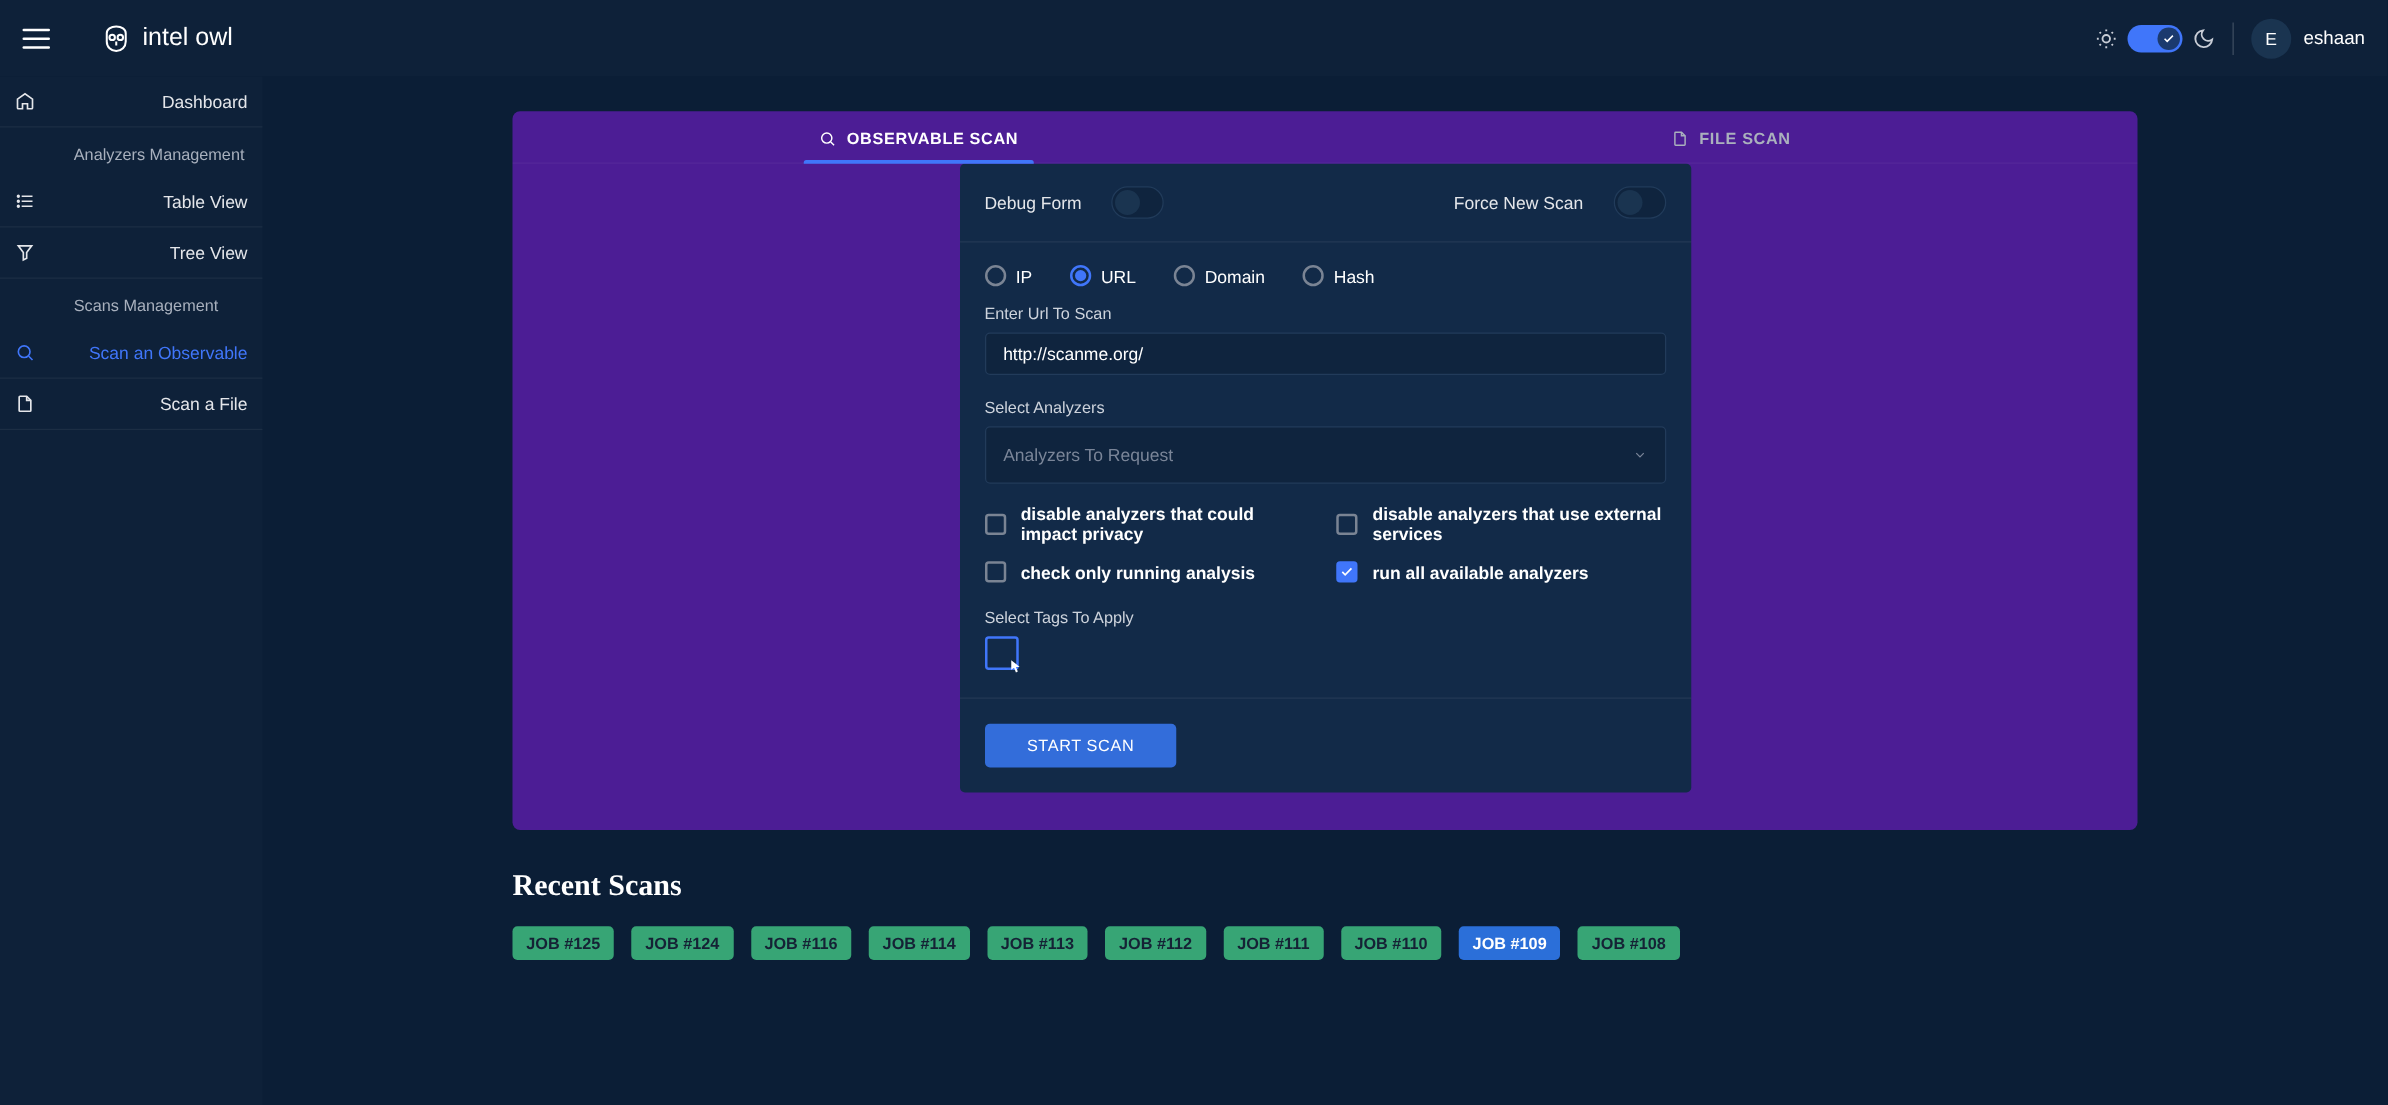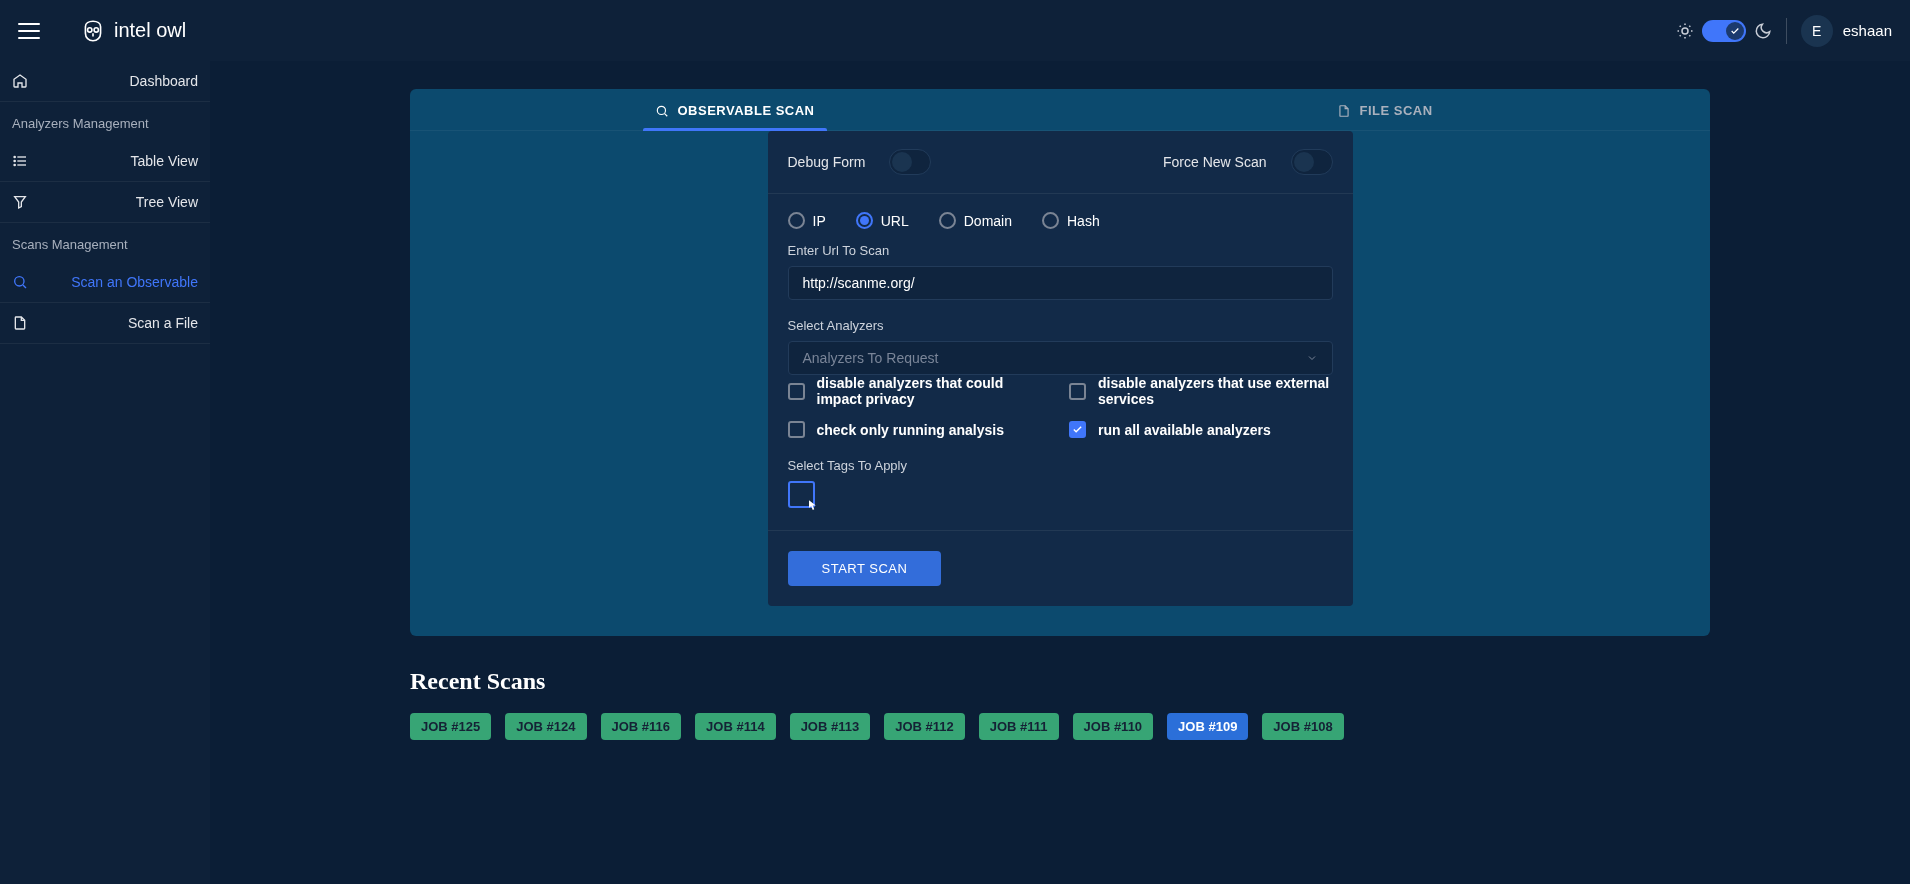--- a/index.html
+++ b/index.html
@@ -18,29 +18,29 @@
     .toggle-switch .knob { position: absolute; right: 2px; top: 2px; width: 18px; height: 18px; background: #1b3a6e; border-radius: 50%; display: flex; align-items: center; justify-content: center; }
     .toggle-switch .knob svg { width: 10px; height: 10px; }
     .divider { width: 1px; height: 26px; background: rgba(255,255,255,0.2); }
     .user-group { display: flex; align-items: center; gap: 10px; }
     .user-avatar { width: 32px; height: 32px; border-radius: 50%; background: #1a3450; display: flex; align-items: center; justify-content: center; font-size: 14px; text-transform: uppercase; }
     .username { font-size: 15px; }
     
     
     .layout { display: flex; height: calc(884px - 61px); }
     .sidebar { width: 210px; background: #0e2139; flex-shrink: 0; }
-    .sidebar-section-label { padding: 14px 12px 10px; font-size: 13px; color: #a8b0bd; }
+    .sidebar-section-label { padding: 14px 12px 10px; font-size: 13px; color: #a8b0bd; margin-left: 47px; }
     .sidebar-item { display: flex; align-items: center; gap: 14px; padding: 12px 12px; border-bottom: 1px solid rgba(255,255,255,0.06); cursor: pointer; font-size: 14px; color: #e4e6ea; justify-content: space-between; }
     .sidebar-item.active { color: #4076fa; }
     .sidebar-item .icn { width: 16px; height: 16px; display: inline-flex; align-items: center; justify-content: center; }
     .sidebar-item.active svg path, .sidebar-item.active svg circle, .sidebar-item.active svg polyline { stroke: #4076fa; }
     
     
     .main { flex: 1; overflow: auto; padding: 28px; }
-    .scan-container { background: #0c4a6e; border-radius: 6px; padding: 0; width: 100%; max-width: 1300px; margin: 0 auto; }
+    .scan-container { background: #4c1d95; border-radius: 6px; padding: 0; width: 100%; max-width: 1300px; margin: 0 auto; }
     .tabs { display: flex; border-bottom: 1px solid rgba(255,255,255,0.05); }
     .tab { flex: 1; text-align: center; padding: 14px 0 12px; font-size: 13px; font-weight: 700; letter-spacing: 0.5px; cursor: pointer; display: flex; align-items: center; justify-content: center; gap: 8px; color: #aab1bd; }
     .tab.active { color: #fff; position: relative; }
     .tab.active::after { content: ""; position: absolute; left: 50%; transform: translateX(-50%); bottom: -1px; width: 184px; height: 3px; background: #4076fa; border-radius: 2px 2px 0 0; }
     
     .card { width: 585px; margin: 0 auto; background: #122a48; border-radius: 4px; }
     .card-row { display: flex; justify-content: space-between; align-items: center; padding: 18px 20px; }
     .card-row .group { display: flex; align-items: center; gap: 24px; justify-content: center; }
     .card-row label { font-size: 14px; color: #e4e6ea; }
     .mini-toggle { width: 42px; height: 26px; border-radius: 13px; background: #0f243e; border: 1px solid #213b5a; position: relative; cursor: pointer; }
@@ -49,21 +49,21 @@
     
     .form-body { padding: 18px 20px 22px; }
     .radio-row { display: flex; gap: 30px; margin-bottom: 14px; }
     .radio-opt { display: flex; align-items: center; gap: 8px; cursor: pointer; font-size: 14px; }
     .radio-circle { width: 17px; height: 17px; border: 2px solid #7a8494; border-radius: 50%; display: inline-flex; align-items: center; justify-content: center; }
     .radio-opt.active .radio-circle { border-color: #4076fa; }
     .radio-opt.active .radio-circle .dot { width: 9px; height: 9px; background: #4076fa; border-radius: 50%; }
     .field-label { font-size: 13px; color: #cdd3dc; margin-bottom: 8px; display: block; }
     .text-input { width: 100%; height: 34px; background: #0f243e; border: 1px solid #223b5a; border-radius: 4px; padding: 0 14px; color: #fff; font-size: 14px; margin-bottom: 18px; }
     .text-input::placeholder { color: #6a7688; }
-    .select-box { width: 100%; height: 34px; background: #0f243e; border: 1px solid #223b5a; border-radius: 4px; padding: 0 14px; color: #7a8598; font-size: 14px; display: flex; align-items: center; justify-content: space-between; cursor: pointer; }
+    .select-box { width: 100%; height: 46px; background: #0f243e; border: 1px solid #223b5a; border-radius: 4px; padding: 0 14px; color: #7a8598; font-size: 14px; display: flex; align-items: center; justify-content: space-between; cursor: pointer; margin-bottom: 16px; }
     .checkbox-grid { display: grid; grid-template-columns: 1fr 1fr; row-gap: 14px; column-gap: 18px; margin-bottom: 20px; }
     .check-opt { display: flex; align-items: center; gap: 12px; font-size: 14px; cursor: pointer; font-weight: bold; }
     .check-box { width: 17px; height: 17px; border: 2px solid #7a8494; border-radius: 3px; display: inline-flex; align-items: center; justify-content: center; flex-shrink: 0; }
     .check-opt.checked .check-box { background: #4076fa; border-color: #4076fa; }
     .tag-add { width: 27px; height: 27px; border: 2px solid #4076fa; border-radius: 3px; display: inline-flex; align-items: center; justify-content: center; color: #4076fa; cursor: pointer; font-size: 16px; font-weight: bold; position: relative; }
     .cursor-pointer { position: absolute; right: -8px; bottom: -10px; }
     .action-row { padding: 20px 20px; border-top: 1px solid rgba(255,255,255,0.07); }
     .start-btn { background: #336dda; color: #fff; border: none; border-radius: 4px; padding: 10px 34px; font-size: 13px; font-weight: 400; letter-spacing: 0.5px; cursor: pointer; }
     
     

